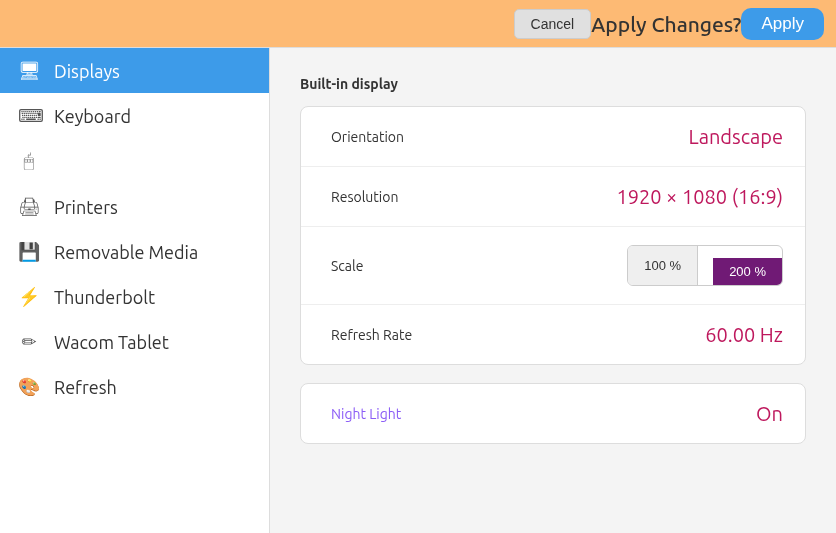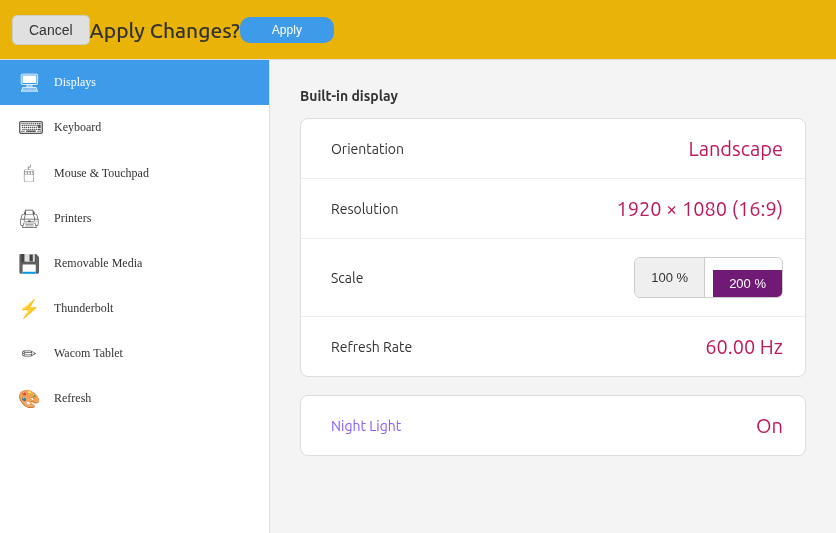--- a/index.html
+++ b/index.html
@@ -10,47 +10,47 @@
       height: 533px;
       overflow: hidden;
       display: flex;
       flex-direction: column;
     }
 
     
     .topbar {
       display: flex;
       align-items: center;
-      justify-content: flex-start;
-      background: #eab308;
+      justify-content: flex-end;
+      background: #fdba74;
       border-bottom: 1px solid #ddd;
       padding: 6px 12px;
-      height: 60px;
+      height: 48px;
       flex-shrink: 0;
     }
     .topbar-title {
       font-size: 21px;
       font-weight: 500;
       color: #333;
     }
     .btn-cancel {
       background: #e0e0e0;
       border: 1px solid #ccc;
       border-radius: 5px;
       padding: 6px 16px;
       font-size: 14px;
       cursor: pointer;
       color: #333;
     }
     .btn-apply {
       background: #3d9be9;
       border: none;
       border-radius: 10px;
-      padding: 6px 32px;
-      font-size: 12px;
+      padding: 6px 20px;
+      font-size: 17px;
       cursor: pointer;
       color: #fff;
       font-weight: 500;
     }
 
     
     .main {
       display: flex;
       flex: 1;
       overflow: hidden;
@@ -77,21 +77,21 @@
       background: #3d9be9;
       color: #fff;
     }
     .sidebar-item.active .sidebar-icon { color: #fff; }
     .sidebar-icon {
       font-size: 18px;
       width: 22px;
       text-align: center;
       color: #555;
     }
-    .sidebar-label { font-size: 12px; font-family: Liberation Serif, serif; }
+    .sidebar-label { font-size: 18px; }
 
     
     .content {
       flex: 1;
       padding: 28px 30px;
       overflow-y: auto;
       background: #f4f4f4;
     }
     .section-title {
       font-size: 14px;
@@ -123,21 +123,21 @@
     }
     .row-value {
       font-size: 20px;
       color: #be185d;
     }
     .row-label.highlighted { color: #8b5cf6; }
 
     
     .scale-buttons {
       display: flex;
-      gap: 8px;
+      gap: 15px;
       border: 1px solid #ccc;
       border-radius: 6px;
       overflow: hidden;
     }
     .scale-btn {
       padding: 6px 16px;
       font-size: 13px;
       cursor: pointer;
       border: none;
       background: #efefef;
@@ -168,21 +168,20 @@
   <div class="sidebar-item active">
         <span class="sidebar-icon">🖥</span>
         <span class="sidebar-label">Displays</span>
       </div>
       <div class="sidebar-item">
         <span class="sidebar-icon">⌨</span>
         <span class="sidebar-label">Keyboard</span>
       </div>
       <div class="sidebar-item">
         <span class="sidebar-icon">🖱</span>
-        <span class="sidebar-label">Mouse &amp; Touchpad</span>
       </div>
       <div class="sidebar-item">
         <span class="sidebar-icon">🖨</span>
         <span class="sidebar-label">Printers</span>
       </div>
       <div class="sidebar-item">
         <span class="sidebar-icon">💾</span>
         <span class="sidebar-label">Removable Media</span>
       </div>
       <div class="sidebar-item">

